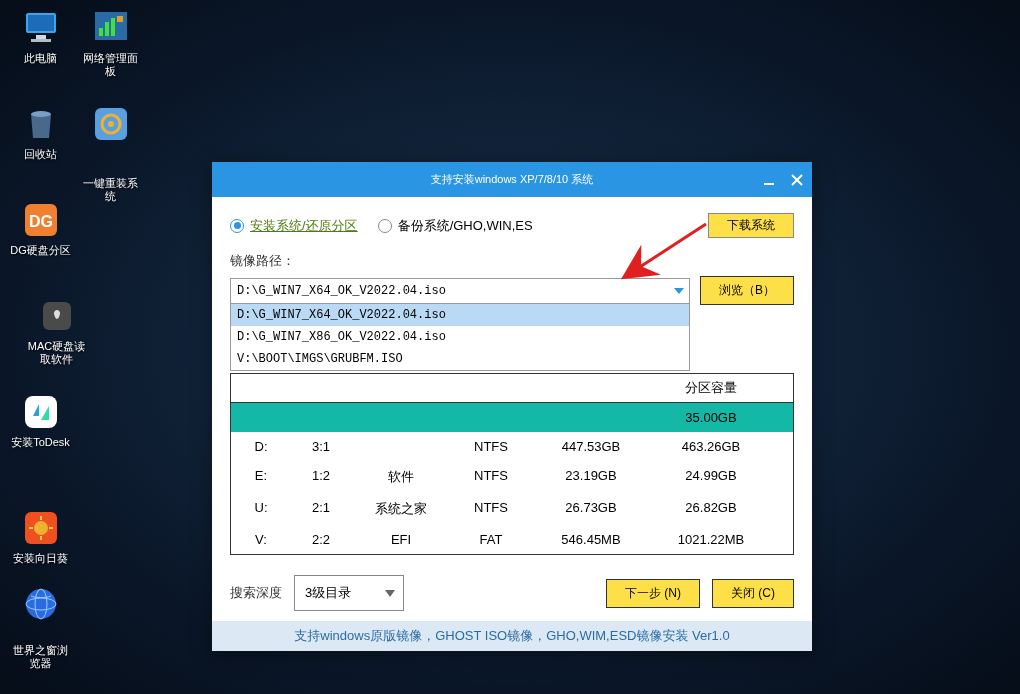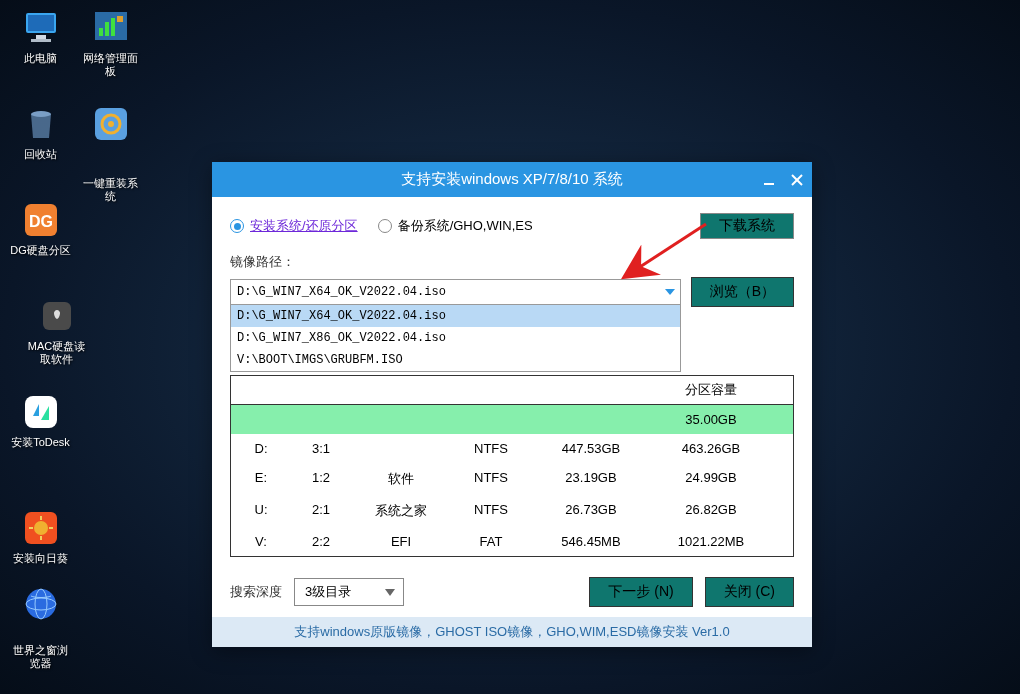--- a/index.html
+++ b/index.html
@@ -47,21 +47,21 @@
     .titlebar {
       height: 35px;
       background: #2a95e2;
       display: flex;
       align-items: center;
       justify-content: center;
       position: relative;
     }
     .title-text {
       color: #ffffff;
-      font-size: 15px;
+      font-size: 11px;
       position: absolute;
       left: 50%;
       transform: translateX(-50%);
     }
     .window-controls {
       position: absolute;
       right: 8px;
       top: 0;
       height: 35px;
       display: flex;
@@ -103,25 +103,25 @@
       justify-content: center;
     }
     .radio-circle.checked { border-color: #2a95e2; }
     .radio-dot {
       width: 7px;
       height: 7px;
       border-radius: 50%;
       background: #2a95e2;
     }
     .radio-label { font-size: 13px; }
-    .radio-label.active { color: #6d28d9; text-decoration: underline; }
+    .radio-label.active { color: #4d7c0f; text-decoration: underline; }
     .btn-outline {
       border: 1px solid #888;
-      background: #0f766e;
-      font-size: 14px;
+      background: #fde047;
+      font-size: 12px;
       padding: 3px 18px;
       cursor: pointer;
     }
     .btn-outline.heavy { border: 1.5px solid #333; padding: 5px 18px; }
     .field-label {
       font-size: 13px;
       color: #333;
       margin-bottom: 6px;
     }
     .path-row {
@@ -184,34 +184,34 @@
     .table-header {
       font-weight: normal;
       border-bottom: 1.5px solid #333;
     }
     .cell {
       padding: 5px 4px;
       text-align: center;
       white-space: nowrap;
     }
     .table-row.body .cell { padding: 7px 4px; }
-    .table-row.highlight { background: #86efac; }
+    .table-row.highlight { background: #14b8a6; }
     .bottom-row {
       margin-top: 20px;
       display: flex;
       align-items: center;
       gap: 12px;
     }
     .depth-select {
       display: flex;
       align-items: center;
       justify-content: space-between;
       border: 1px solid #888;
       width: 110px;
-      height: 28px;
+      height: 36px;
       padding: 0 8px 0 10px;
       font-size: 13px;
       cursor: pointer;
     }
     .depth-arrow {
       width: 0; height: 0;
       border-left: 5px solid transparent;
       border-right: 5px solid transparent;
       border-top: 7px solid #666;
     }

